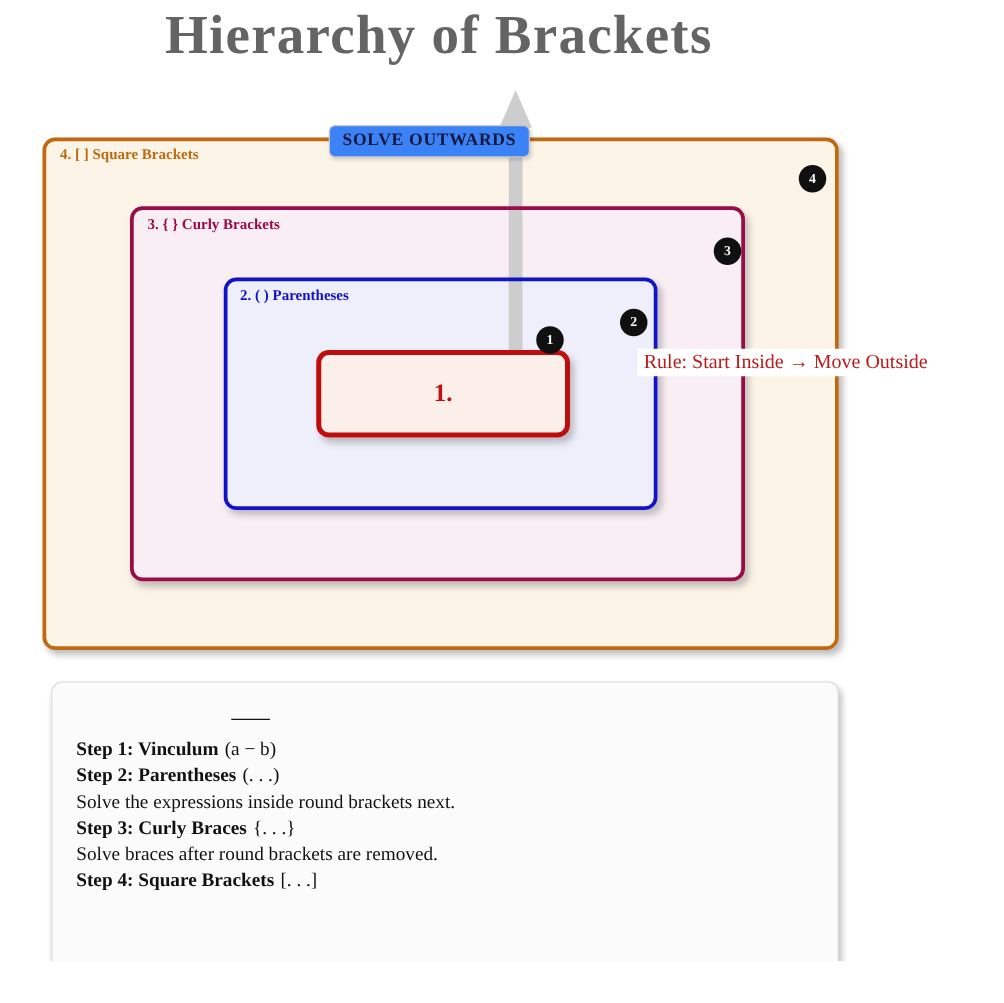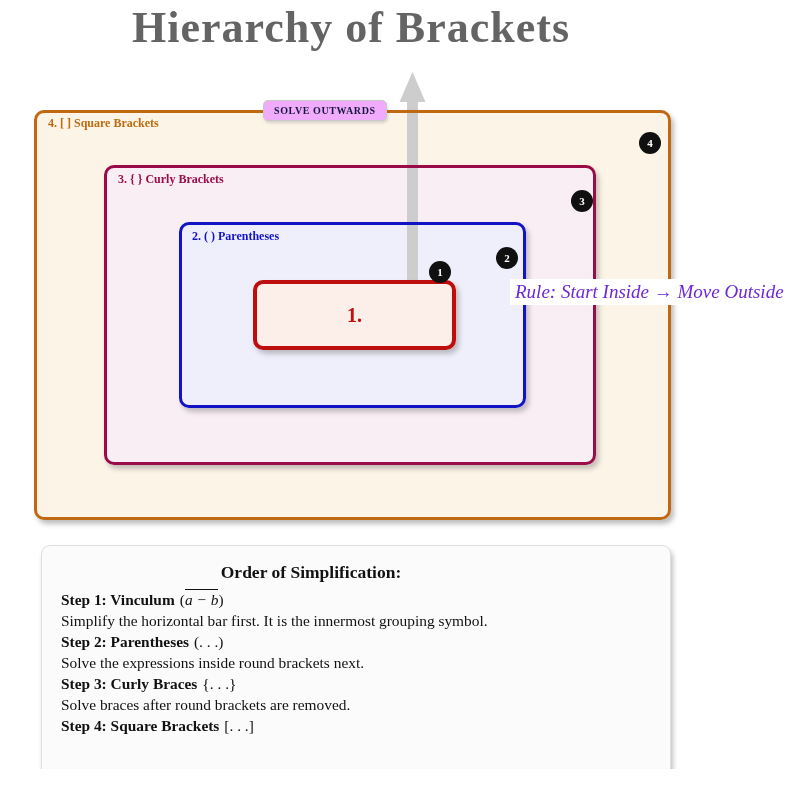--- a/index.html
+++ b/index.html
@@ -44,43 +44,43 @@
   .ovl{border-top:1.5px solid currentColor;padding-top:2px;margin-left:5px;}
   
   .badge{
     width:22px;height:22px;border-radius:50%;background:#101010;
     color:#fff;font-size:11px;font-weight:700;text-align:center;line-height:22px;
   }
   .bd1{left:413px;top:261px;} .bd2{left:480px;top:247px;}
   .bd3{left:555px;top:190px;} .bd4{left:623px;top:132px;}
   
   .solve-label{
-    left:247px;top:100px;background:#f0abfc;border:1px solid #C9C9C9;border-radius:5px;
-    padding:4px 10px;font-size:10px;font-weight:700;letter-spacing:.6px;color:#17173D;
+    left:247px;top:100px;background:#3b82f6;border:1px solid #C9C9C9;border-radius:5px;
+    padding:4px 10px;font-size:14px;font-weight:700;letter-spacing:.6px;color:#17173D;
     box-shadow:1px 2px 3px rgba(0,0,0,.15);white-space:nowrap;
   }
   .rule-text{
     left:494px;top:279px;background:#ffffff;padding:2px 5px;
-    font-size:19px;color:#6d28d9;white-space:nowrap;font-style:italic;
+    font-size:16px;color:#b91c1c;white-space:nowrap;
   }
   
   .panel{
     left:25px;top:545px;width:630px;height:244px;background:#FBFBFB;
     border:1px solid #DFDFDF;border-radius:9px;
     box-shadow:2px 4px 5px rgba(0,0,0,.25);box-sizing:border-box;
   }
   .panel-heading{
     left:40px;top:562px;width:510px;text-align:center;
     font-size:17.5px;font-weight:700;color:#111111;
   }
   .panel-body{left:45px;top:589px;width:580px;font-size:15.4px;line-height:21px;color:#111111;}
   .pline{white-space:nowrap;}
   .pline b{font-weight:700;}
   .math{margin-left:5px;}
-  .ovl2{border-top:1.4px solid #111;padding-top:1px;font-style:italic;}
+  .ovl2{border-top:1.4px solid #111;padding-top:15px;}
 </style>
 </head>
 <body>
 
 <div class="screen">
 
   <div class="abs page-title">Hierarchy of Brackets</div>
 
   <div class="abs fill f-square"></div>
   <div class="abs fill f-curly"></div>
@@ -106,26 +106,24 @@
 
   <div class="abs badge bd1">1</div>
   <div class="abs badge bd2">2</div>
   <div class="abs badge bd3">3</div>
   <div class="abs badge bd4">4</div>
 
   <div class="abs solve-label">SOLVE OUTWARDS</div>
   <div class="abs rule-text">Rule: Start Inside → Move Outside</div>
 
   <div class="abs panel"></div>
-  <div class="abs panel-heading">Order of Simplification:</div>
   <div class="abs panel-body">
     <div class="pline">
       <b>Step 1: Vinculum</b><span class="math"><span>(</span><span class="ovl2">a − b</span><span>)</span></span>
     </div>
-    <div class="pline">Simplify the horizontal bar first. It is the innermost grouping symbol.</div>
     <div class="pline">
       <b>Step 2: Parentheses</b><span class="math">(. . .)</span>
     </div>
     <div class="pline">Solve the expressions inside round brackets next.</div>
     <div class="pline">
       <b>Step 3: Curly Braces</b><span class="math">{. . .}</span>
     </div>
     <div class="pline">Solve braces after round brackets are removed.</div>
     <div class="pline">
       <b>Step 4: Square Brackets</b><span class="math">[. . .]</span>

